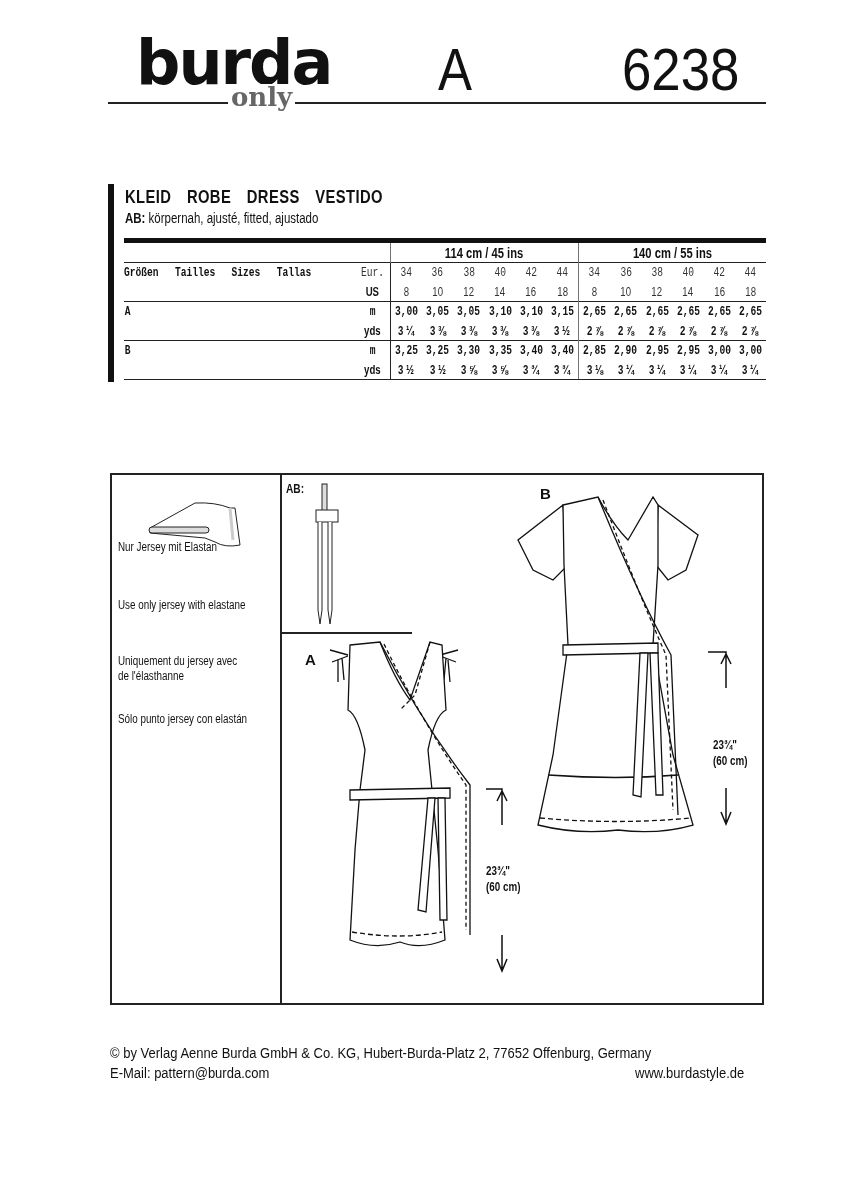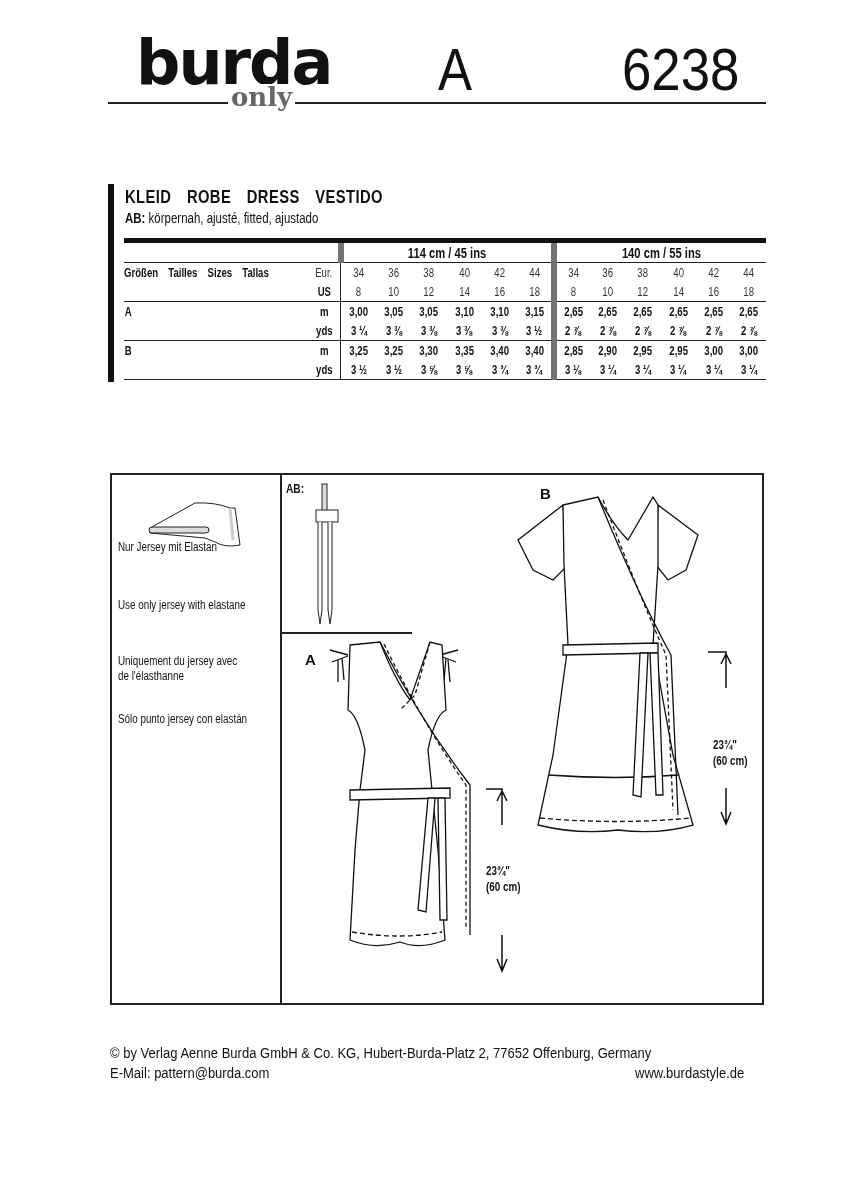--- a/index.html
+++ b/index.html
@@ -16,22 +16,22 @@
   .title{left:125px;top:187px;font-family:"Liberation Sans",sans-serif;font-weight:bold;font-size:18px;letter-spacing:0.5px;transform:scaleX(0.82);transform-origin:left;word-spacing:4px;white-space:nowrap;}
   .subtitle{left:125px;top:210px;font-size:14px;white-space:nowrap;transform:scaleX(0.82);transform-origin:left;}
   .subtitle b{font-weight:bold;}
   
   table.yard{position:absolute;left:124px;top:238px;width:642px;border-collapse:collapse;font-family:"Liberation Sans",sans-serif;font-size:12px;}
   table.yard td{padding:0;height:19px;text-align:center;vertical-align:middle;}
   table.yard tr.topbar td{height:5px;background:#111;}
   .ttxt{display:inline-block;transform:scaleX(0.8);white-space:nowrap;}
   .lbl{text-align:left !important;font-weight:bold;}
   .unit{text-align:center;padding-right:3px !important;border-right:1px solid #222;}
-  .sep{border-right:6px solid #737373;}
-  .rowline td{border-top:1px solid #222;}
+  .sep{border-right:1px solid #737373;}
+  .rowline td{border-top:1px solid #222;font-family:Liberation Mono, monospace;}
   .bold{font-weight:bold;}
   .light{color:#333;}
   .widthhdr{font-weight:bold;font-size:14px;}
   table.yard tr.last td{border-bottom:1px solid #222;}
   
   .panel{left:110px;top:473px;width:654px;height:532px;border:2px solid #222;box-sizing:border-box;}
   .vdiv{left:280px;top:473px;width:2px;height:532px;background:#222;}
   .hdiv{left:282px;top:632px;width:130px;height:1.5px;background:#222;}
   .note{left:118px;font-size:12px;line-height:15px;transform:scaleX(0.82);transform-origin:left;white-space:nowrap;}
   .ab-lbl{left:286px;top:482px;font-weight:bold;font-size:12px;transform:scaleX(0.85);transform-origin:left;}

